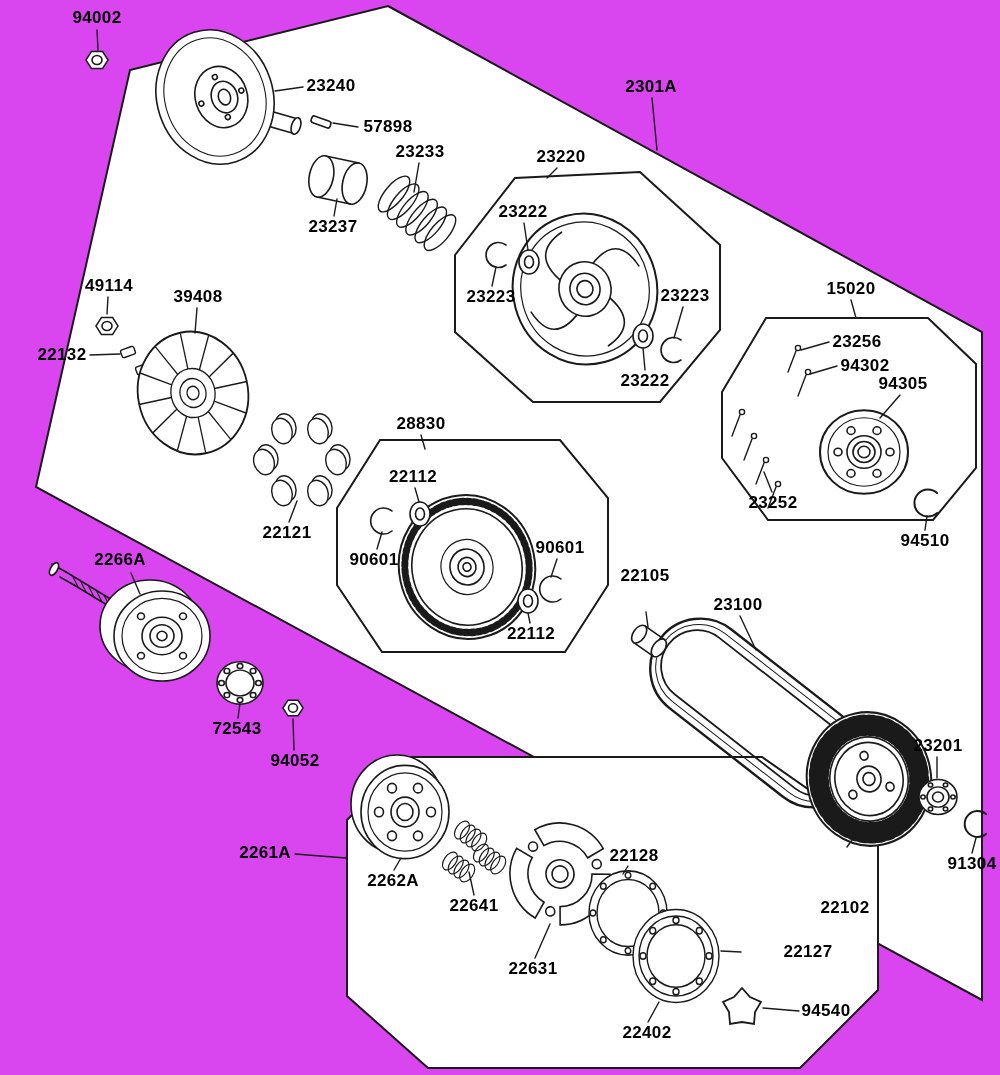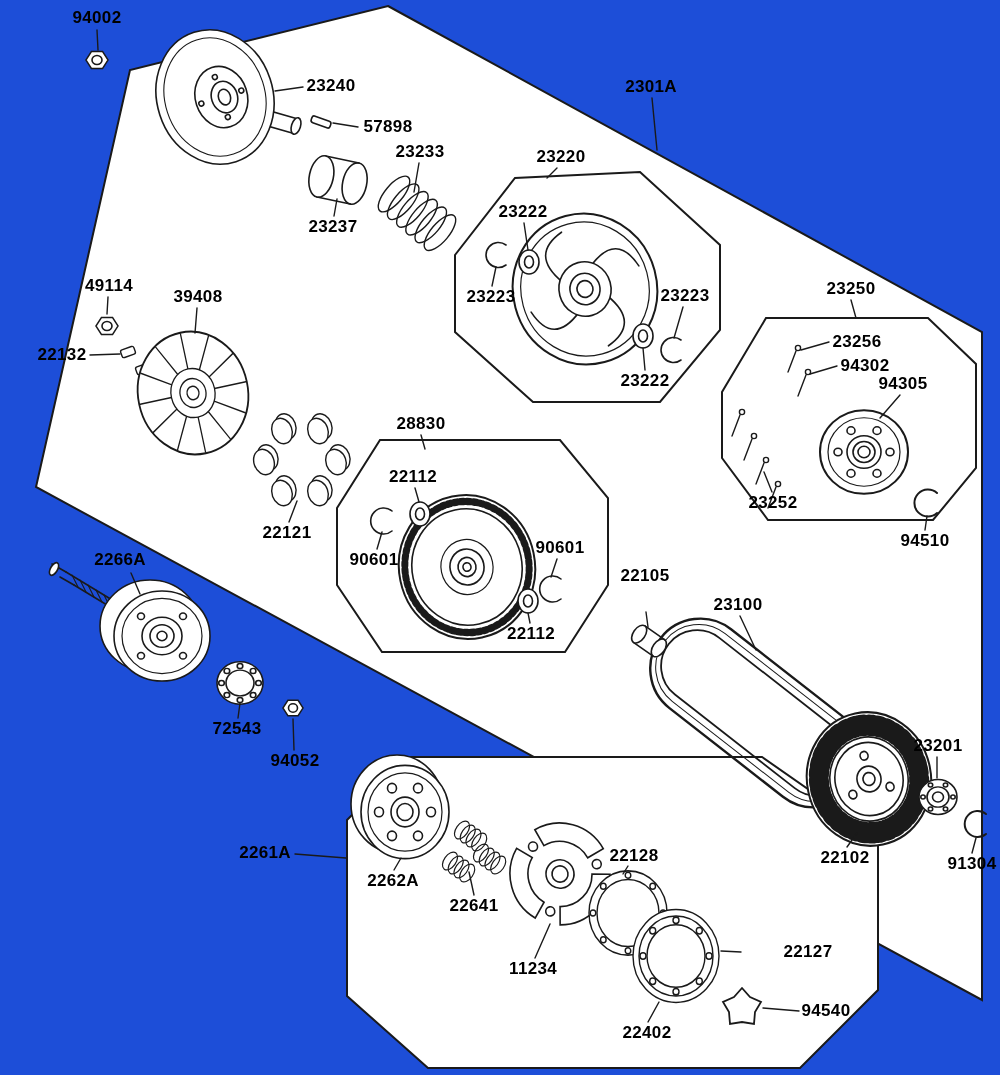--- a/index.html
+++ b/index.html
@@ -1,16 +1,16 @@
 <!DOCTYPE html>
 <html><head>
 <meta charset="utf-8">
 <style>
   html,body{margin:0;padding:0;background:#fff;}
-  .stage{position:relative;width:1000px;height:1075px;background:#1d4ed8;overflow:hidden;
+  .stage{position:relative;width:1000px;height:1075px;background:#d946ef;overflow:hidden;
          font-family:"Liberation Sans",sans-serif;}
   .stage svg{position:absolute;left:0;top:0;}
   .lbl{position:absolute;transform:translate(-50%,-50%);font-weight:bold;font-size:17px;
        color:#000;white-space:nowrap;letter-spacing:.3px;}
 </style>
 </head>
 <body>
 
 <div class="stage">
 
@@ -402,44 +402,44 @@
 <div class="lbl" style="left:651px;top:87px">2301A</div>
 <div class="lbl" style="left:388px;top:127px">57898</div>
 <div class="lbl" style="left:420px;top:152px">23233</div>
 <div class="lbl" style="left:561px;top:157px">23220</div>
 <div class="lbl" style="left:523px;top:212px">23222</div>
 <div class="lbl" style="left:333px;top:227px">23237</div>
 <div class="lbl" style="left:109px;top:286px">49114</div>
 <div class="lbl" style="left:198px;top:297px">39408</div>
 <div class="lbl" style="left:491px;top:297px">23223</div>
 <div class="lbl" style="left:685px;top:296px">23223</div>
-<div class="lbl" style="left:851px;top:289px">23250</div>
+<div class="lbl" style="left:851px;top:289px">15020</div>
 <div class="lbl" style="left:857px;top:342px">23256</div>
 <div class="lbl" style="left:62px;top:355px">22132</div>
 <div class="lbl" style="left:865px;top:366px">94302</div>
 <div class="lbl" style="left:645px;top:381px">23222</div>
 <div class="lbl" style="left:903px;top:384px">94305</div>
 <div class="lbl" style="left:421px;top:424px">28830</div>
 <div class="lbl" style="left:413px;top:477px">22112</div>
 <div class="lbl" style="left:773px;top:503px">23252</div>
 <div class="lbl" style="left:287px;top:533px">22121</div>
 <div class="lbl" style="left:925px;top:541px">94510</div>
 <div class="lbl" style="left:560px;top:548px">90601</div>
 <div class="lbl" style="left:120px;top:560px">2266A</div>
 <div class="lbl" style="left:374px;top:560px">90601</div>
 <div class="lbl" style="left:738px;top:605px">23100</div>
 <div class="lbl" style="left:645px;top:576px">22105</div>
 <div class="lbl" style="left:531px;top:634px">22112</div>
 <div class="lbl" style="left:237px;top:729px">72543</div>
 <div class="lbl" style="left:938px;top:746px">23201</div>
 <div class="lbl" style="left:295px;top:761px">94052</div>
 <div class="lbl" style="left:265px;top:853px">2261A</div>
-<div class="lbl" style="left:845px;top:858px">22102</div>
+<div class="lbl" style="left:845px;top:908px">22102</div>
 <div class="lbl" style="left:634px;top:856px">22128</div>
 <div class="lbl" style="left:972px;top:864px">91304</div>
 <div class="lbl" style="left:393px;top:881px">2262A</div>
 <div class="lbl" style="left:474px;top:906px">22641</div>
-<div class="lbl" style="left:533px;top:969px">11234</div>
+<div class="lbl" style="left:533px;top:969px">22631</div>
 <div class="lbl" style="left:808px;top:952px">22127</div>
 <div class="lbl" style="left:826px;top:1011px">94540</div>
 <div class="lbl" style="left:647px;top:1033px">22402</div>
 
 </div>
 
 </body></html>

